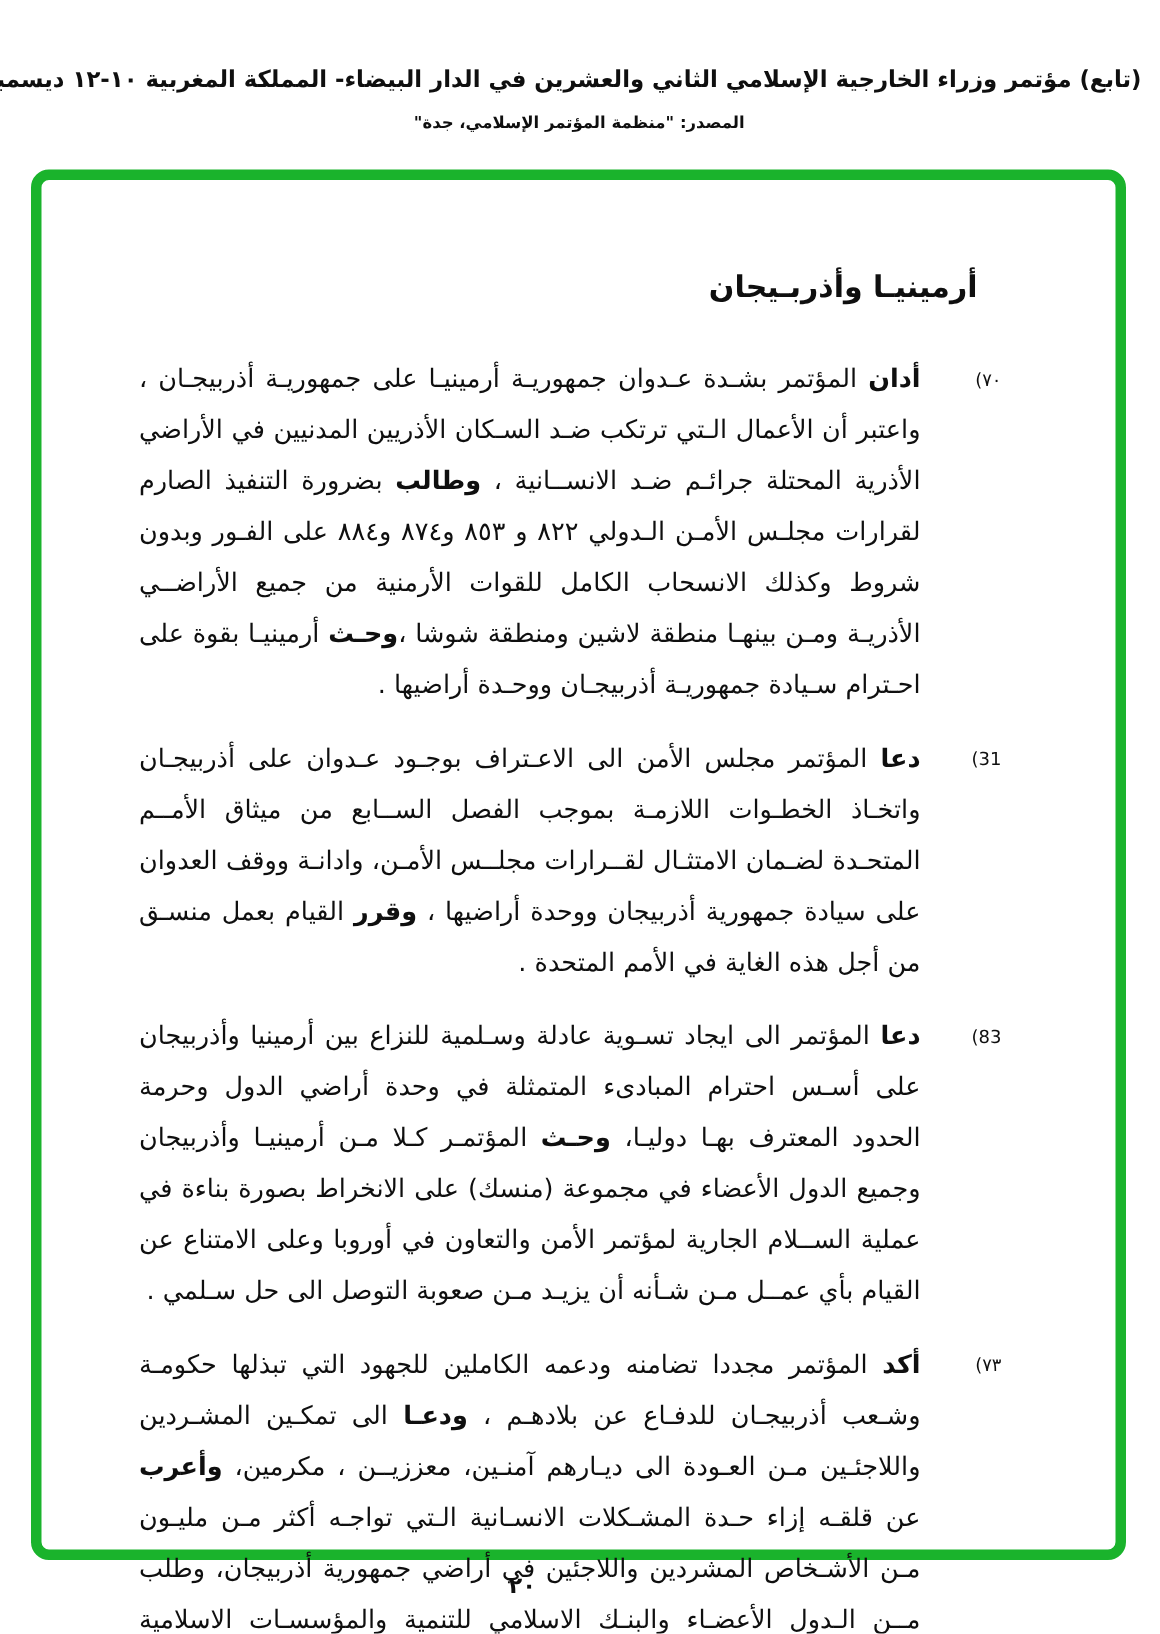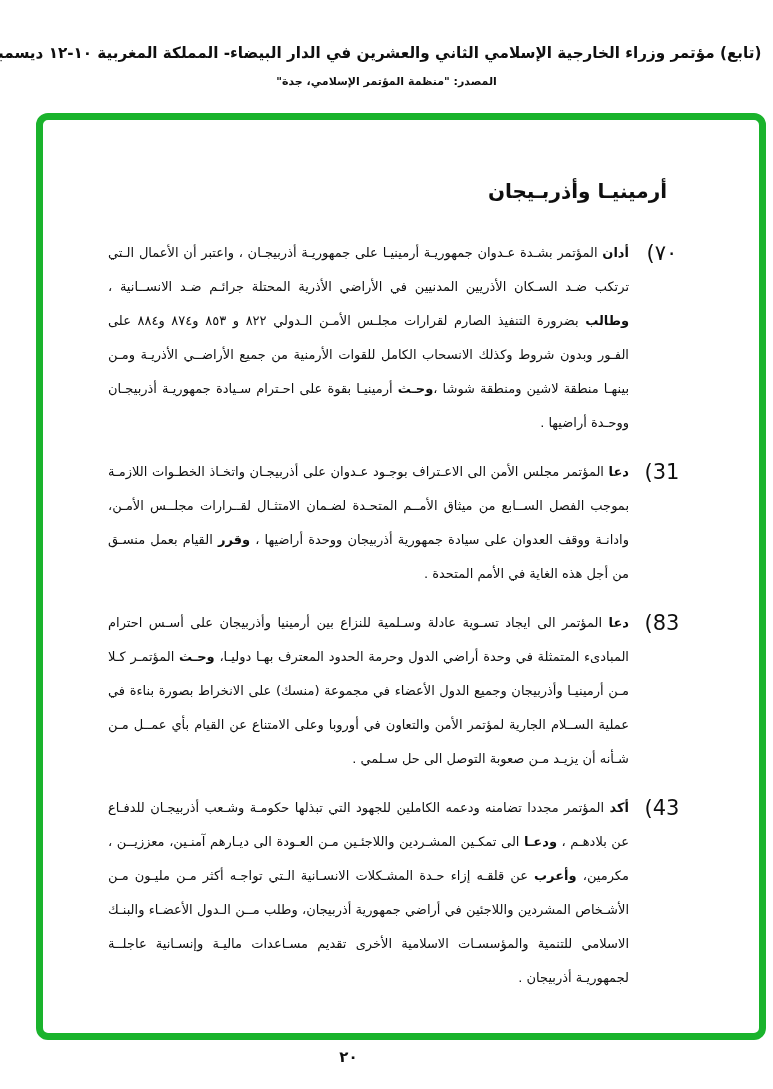--- a/index.html
+++ b/index.html
@@ -12,40 +12,40 @@
   .hdr1{
     margin:42px 4px 0 4px;text-align:center;font-weight:bold;
     font-size:15.5px;line-height:22px;white-space:nowrap;
     transform:scale(.98,1);transform-origin:center;
   }
   .hdr2{
     margin-top:11px;text-align:center;font-weight:bold;font-size:11px;
   }
   
   .green-box{
-    position:absolute;left:36px;top:113px;width:730px;height:927px;
+    position:absolute;left:21px;top:113px;width:730px;height:927px;
     border:7px solid #1ab32c;border-radius:12px;box-sizing:border-box;
     background:#ffffff;
   }
   .section-title{
     margin:58px 92px 0 0;text-align:right;font-weight:bold;
     font-size:20px;line-height:26px;letter-spacing:.5px;
   }
   .paras{margin-top:32px;}
   .para{
     display:flex;align-items:flex-start;
     margin:0 76px 15px 45px;
   }
   .para-num{
-    flex:0 0 42px;font-size:21px;line-height:34px;white-space:nowrap;
-    text-align:center;
+    flex:0 0 42px;font-size:12px;line-height:34px;white-space:nowrap;
+    text-align:right;
   }
   .para-text{
     flex:1 1 auto;margin-right:12px;
-    font-size:13px;line-height:34px;text-align:justify;
+    font-size:17px;line-height:34px;text-align:justify;
     text-justify:inter-word;
     margin-left:20px;
   }
   .para-text .kw{font-weight:bold;}
   .page-number{
     position:absolute;left:0;right:0;top:1048px;text-align:center;
     font-weight:bold;font-size:15px;letter-spacing:6px;
     transform:translateX(-38px);
   }
 </style>
@@ -69,21 +69,21 @@
         </div>
         <div class="para">
           <span class="para-num">31)</span>
           <div class="para-text"><span class="kw">دعا</span><span> المؤتمر مجلس الأمن الى الاعـتراف بوجـود عـدوان على أذربيجـان واتخـاذ الخطـوات اللازمـة بموجب الفصل الســابع من ميثاق الأمــم المتحـدة لضـمان الامتثـال لقــرارات مجلــس الأمـن، وادانـة ووقف العدوان على سيادة جمهورية أذربيجان ووحدة أراضيها ، </span><span class="kw">وقرر</span><span> القيام بعمل منسـق من أجل هذه الغاية في الأمم المتحدة .</span></div>
         </div>
         <div class="para">
           <span class="para-num">83)</span>
           <div class="para-text"><span class="kw">دعا</span><span> المؤتمر الى ايجاد تسـوية عادلة وسـلمية للنزاع بين أرمينيا وأذربيجان على أسـس احترام المبادىء المتمثلة في وحدة أراضي الدول وحرمة الحدود المعترف بهـا دوليـا، </span><span class="kw">وحـث</span><span> المؤتمـر كـلا مـن أرمينيـا وأذربيجان وجميع الدول الأعضاء في مجموعة (منسك) على الانخراط بصورة بناءة في عملية الســلام الجارية لمؤتمر الأمن والتعاون في أوروبا وعلى الامتناع عن القيام بأي عمــل مـن شـأنه أن يزيـد مـن صعوبة التوصل الى حل سـلمي .</span></div>
         </div>
         <div class="para">
-          <span class="para-num">43)</span>
+          <span class="para-num">٧٣)</span>
           <div class="para-text"><span class="kw">أكد</span><span> المؤتمر مجددا تضامنه ودعمه الكاملين للجهود التي تبذلها حكومـة وشـعب أذربيجـان للدفـاع عن بلادهـم ، </span><span class="kw">ودعـا</span><span> الى تمكـين المشـردين واللاجئـين مـن العـودة الى ديـارهم آمنـين، معززيــن ، مكرمين، </span><span class="kw">وأعرب</span><span> عن قلقـه إزاء حـدة المشـكلات الانسـانية الـتي تواجـه أكثر مـن مليـون مـن الأشـخاص المشردين واللاجئين في أراضي جمهورية أذربيجان، وطلب مــن الـدول الأعضـاء والبنـك الاسلامي للتنمية والمؤسسـات الاسلامية الأخرى تقديم مسـاعدات ماليـة وإنسـانية عاجلــة لجمهوريـة أذربيجان .</span></div>
         </div>
       </div>
 
   </div>
 
   <div class="page-number">٢٠</div>
 
 </div>
 

